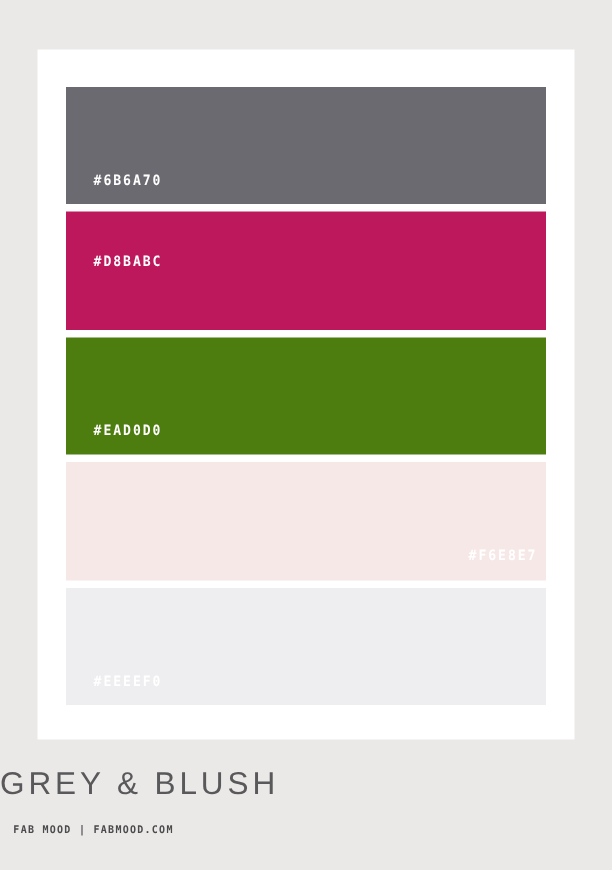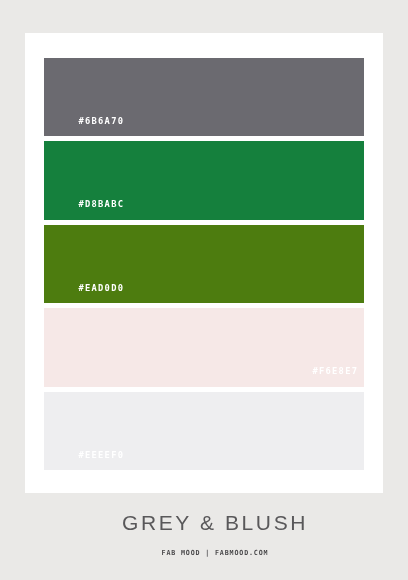--- a/index.html
+++ b/index.html
@@ -42,21 +42,20 @@
     flex-direction: column;
     gap: 5px;
   }
 
   .swatch {
     position: relative;
     flex: 1 1 0;
     display: flex;
     align-items: flex-end;
     box-sizing: border-box;
-    padding-left: 16px;
   }
 
   .swatch-label {
     font-family: "DejaVu Sans Mono", "Liberation Mono", monospace;
     font-size: 9.5px;
     font-weight: bold;
     letter-spacing: 1.4px;
     color: #ffffff;
     padding: 0 0 11px 20px;
     line-height: 1;
@@ -64,22 +63,21 @@
     transform: scaleX(0.92);
     transform-origin: left bottom;
   }
 
   
   #footer {
     position: absolute;
     left: 0;
     top: 500px;
     width: 356px;
-    text-align: center;
-    margin-left: 37px;
+    text-align: left;
   }
 
   #poster-title {
     font-family: "Liberation Sans", sans-serif;
     font-size: 21px;
     font-weight: 400;
     letter-spacing: 2.6px;
     color: #59585a;
     line-height: 1;
     margin: 0;
@@ -107,21 +105,21 @@
 
   <div id="card" style="background-color: rgb(255, 255, 255);">
 
     <div id="swatch-stack">
 
       <div class="swatch" style="background-color: rgb(107, 106, 112);">
         <span class="swatch-label" style="color: rgb(255, 255, 255);">#6B6A70</span>
       </div>
 
 
-      <div class="swatch" style="background-color: #15803d;">
+      <div class="swatch" style="background-color: #be185d; align-items: center;">
         <span class="swatch-label" style="color: rgb(255, 255, 255);">#D8BABC</span>
       </div>
 
       <div class="swatch" style="background-color: #4d7c0f;">
         <span class="swatch-label" style="color: rgb(255, 255, 255);">#EAD0D0</span>
       </div>
 
       <div class="swatch" style="background-color: rgb(246, 232, 231); justify-content: flex-end;">
         <span class="swatch-label" style="color: rgb(255, 255, 255);">#F6E8E7</span>
       </div>

